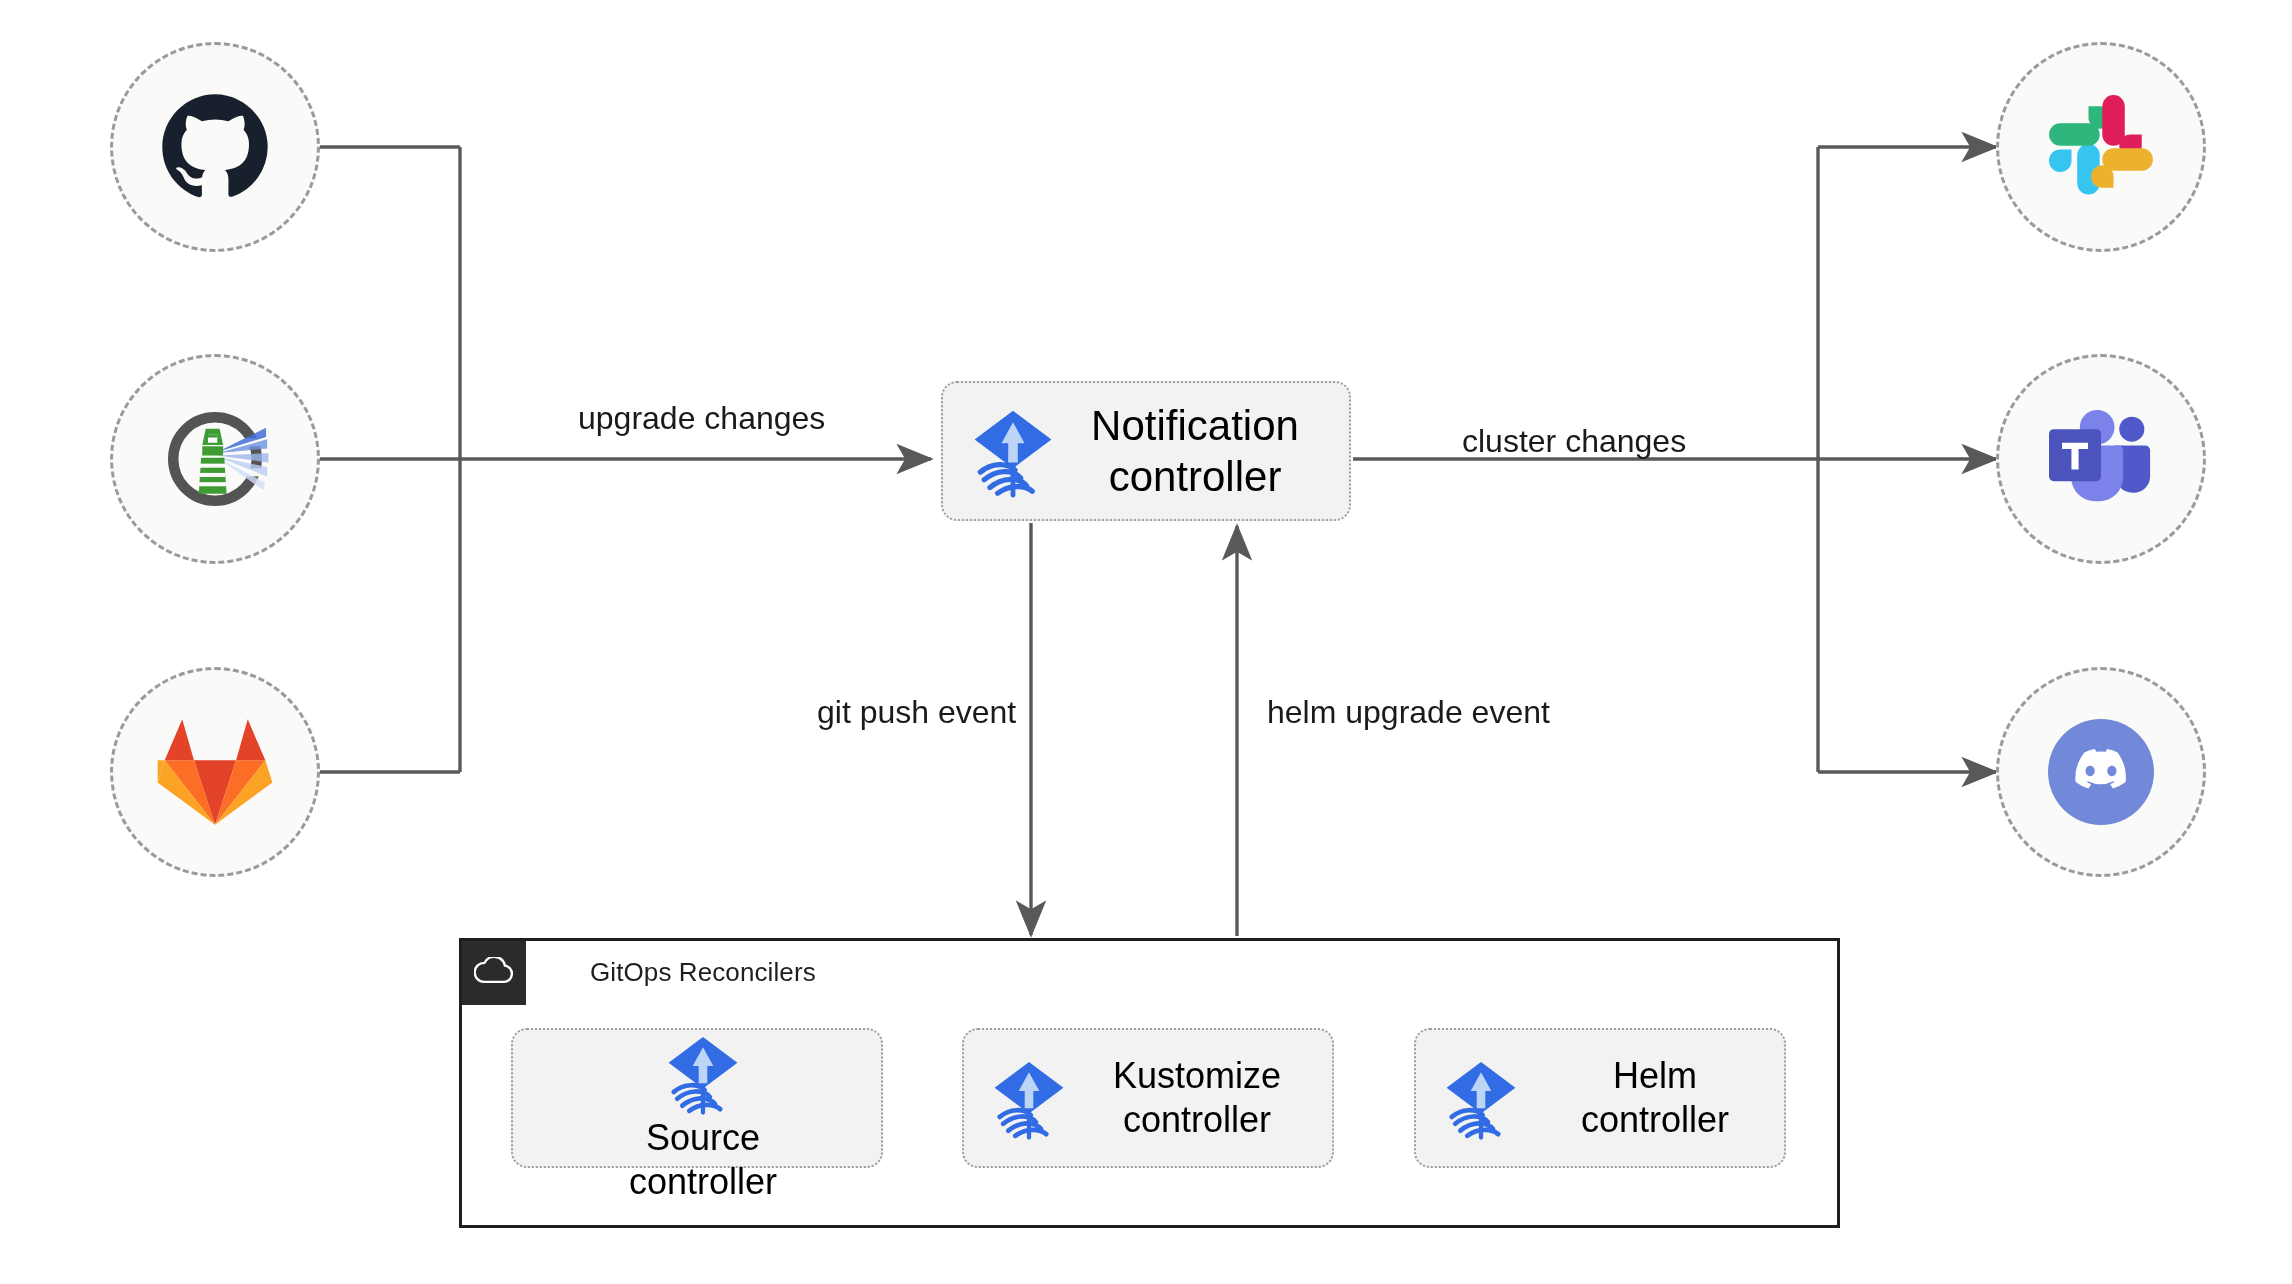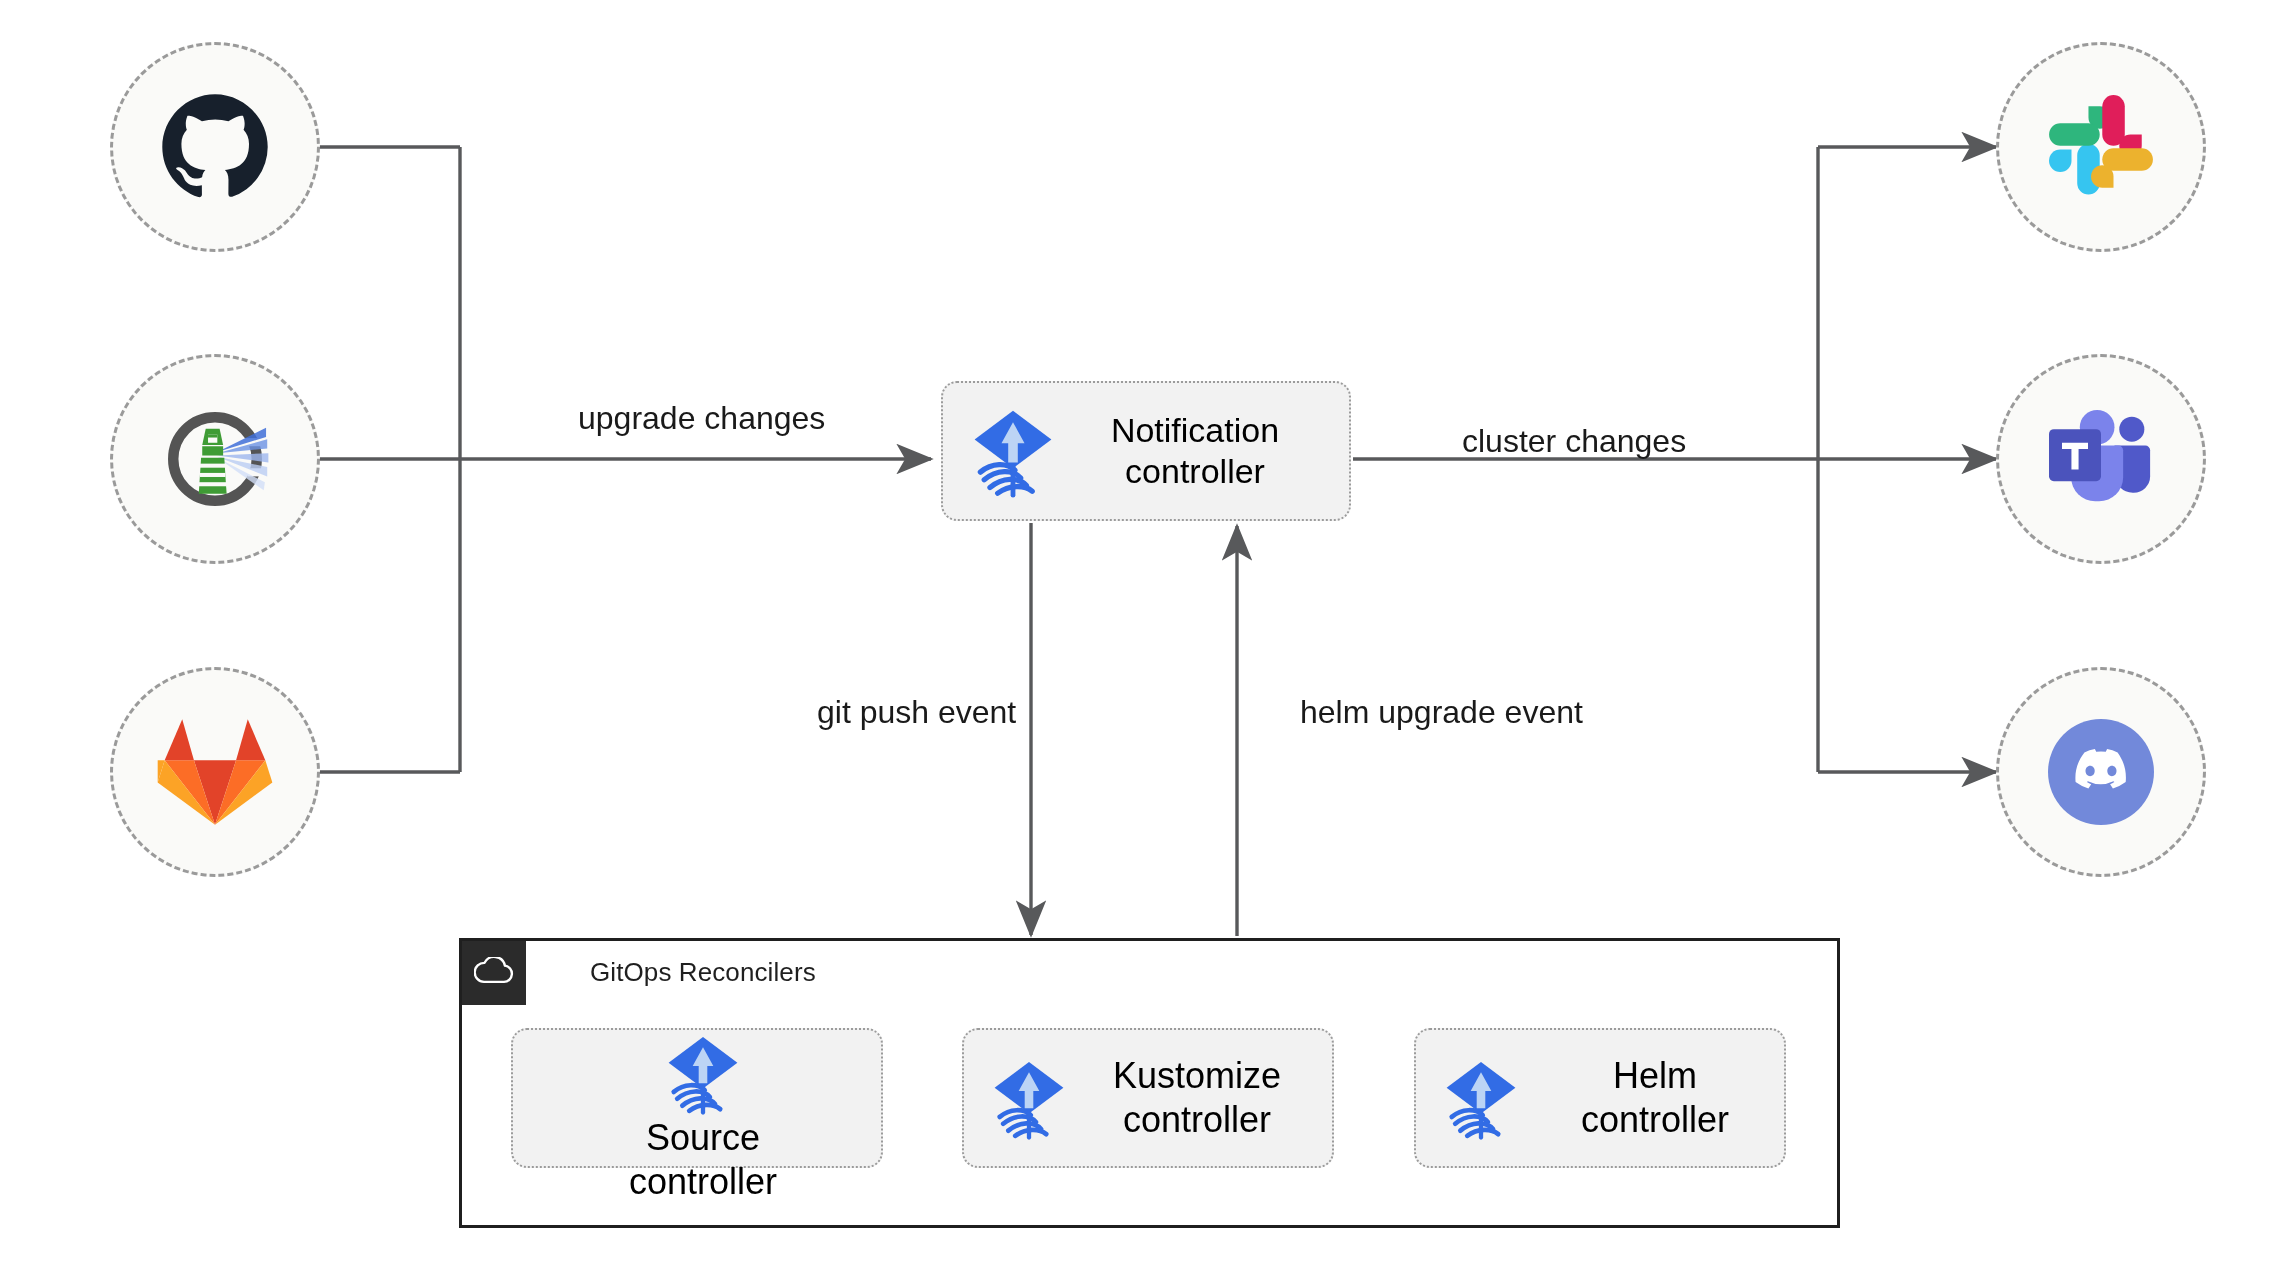--- a/index.html
+++ b/index.html
@@ -65,21 +65,21 @@
     text-align: center;
     color: #000000;
     line-height: 1.22;
     white-space: pre-line;
   }
   #node-notification {
     left: 941px; top: 381px; width: 410px; height: 140px;
     padding: 0 14px 0 22px;
   }
   #node-notification .ctrl-label {
-    font-size: 34px;
+    font-size: 42px;
     padding-right: 6px;
   }
   #node-source    { left: 511px;  top: 1028px; width: 372px; height: 140px; padding: 0 10px 0 22px; flex-direction: column; }
   #node-kustomize { left: 962px;  top: 1028px; width: 372px; height: 140px; padding: 0 10px 0 22px; }
   #node-helm      { left: 1414px; top: 1028px; width: 372px; height: 140px; padding: 0 10px 0 22px; gap: 12px; }
   #node-source .ctrl-label,
   #node-kustomize .ctrl-label,
   #node-helm .ctrl-label {
     font-size: 36px;
   }
@@ -119,21 +119,21 @@
   
   .edge-label {
     position: absolute;
     font-size: 32px;
     color: #1a1a1a;
     white-space: nowrap;
   }
   #label-source-changes { left: 578px;  top: 400px; }
   #label-cluster-changes{ left: 1462px; top: 400px; margin-top: 23px; }
   #label-git-push       { left: 799px;  top: 694px; margin-left: 18px; }
-  #label-helm-upgrade   { left: 1300px; top: 694px; }
+  #label-helm-upgrade   { left: 1267px; top: 694px; }
 </style>
 </head>
 <body>
 
 <div id="diagram">
 
   <svg id="edges" viewBox="0 0 2292 1284" width="2292" height="1284" xmlns="http://www.w3.org/2000/svg">
     <defs>
       <marker id="arrowhead" markerWidth="11" markerHeight="9" refX="10.2" refY="4.5" orient="auto" markerUnits="strokeWidth">
         <path d="M0,0 L11,4.5 L0,9 L2.6,4.5 Z" fill="#58595b"></path>

